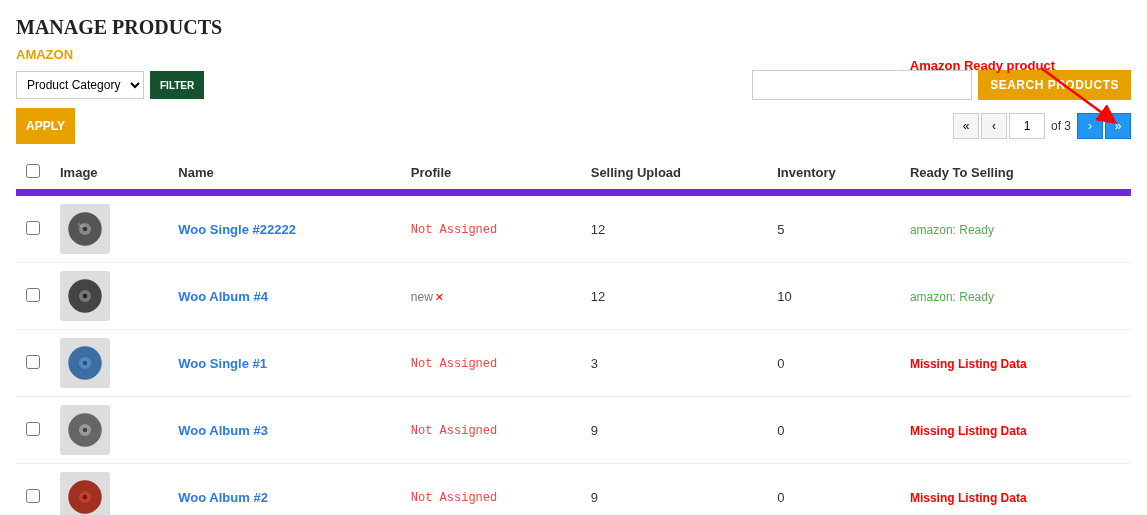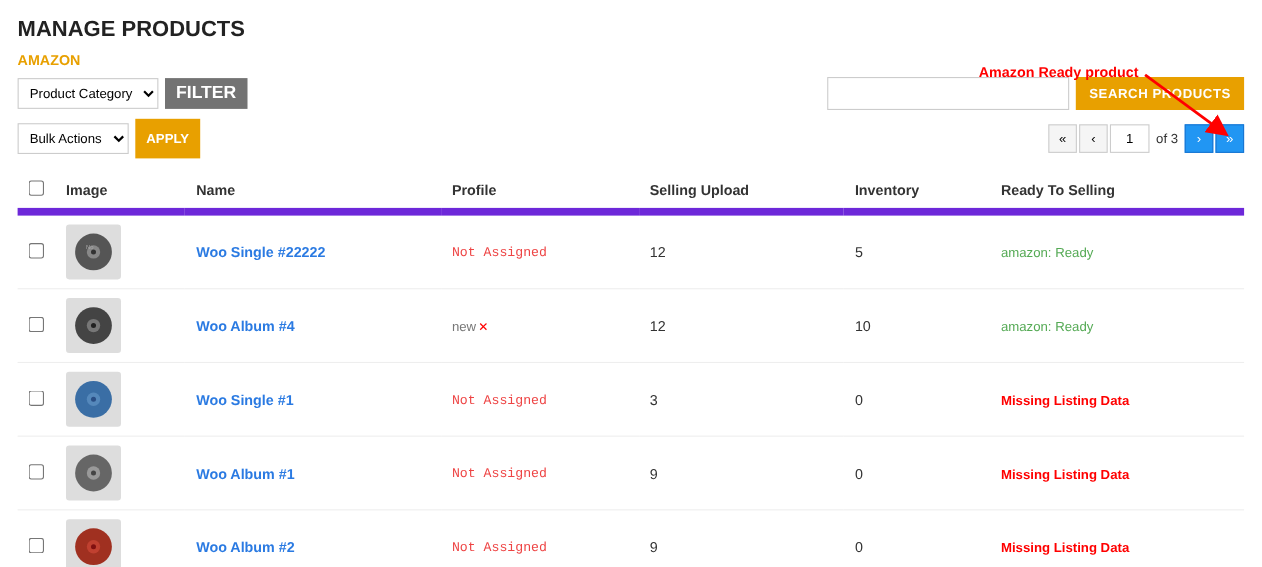--- a/index.html
+++ b/index.html
@@ -1,29 +1,29 @@
 <!DOCTYPE html>
 <html><head>
   <meta charset="utf-8">
   <style>
     * { box-sizing: border-box; margin: 0; padding: 0; }
     body { font-family: Arial, sans-serif; font-size: 13px; color: #333; background: #fff; padding: 16px; }
 
-    h1 { font-size: 20px; font-weight: bold; text-transform: uppercase; margin-bottom: 8px; color: #222; }
+    h1 { font-size: 20px; font-weight: bold; text-transform: uppercase; margin-bottom: 8px; color: #222; font-family: Liberation Serif, serif; }
 
     .amazon-label { color: #e8a000; font-weight: bold; font-size: 13px; margin-bottom: 8px; display: block; }
 
     .top-bar { display: flex; align-items: center; justify-content: space-between; margin-bottom: 8px; }
     .top-bar-left { display: flex; align-items: center; gap: 6px; }
 
     .search-area { display: flex; align-items: center; gap: 6px; }
     .search-input { width: 220px; height: 30px; border: 1px solid #ccc; padding: 4px 8px; font-size: 13px; }
     .search-btn { background: #e8a000; color: #fff; border: none; padding: 6px 12px; font-size: 12px; font-weight: bold; cursor: pointer; height: 30px; text-transform: uppercase; letter-spacing: 0.5px; }
     .dropdown-select { height: 28px; border: 1px solid #ccc; padding: 2px 6px; font-size: 12px; background: #fff; cursor: pointer; }
-    .filter-btn { background: #737373; color: #fff; border: none; padding: 4px 10px; font-size: 16px; font-weight: bold; cursor: pointer; height: 28px; }
+    .filter-btn { background: #14532d; color: #fff; border: none; padding: 4px 10px; font-size: 10px; font-weight: bold; cursor: pointer; height: 28px; }
     .apply-btn { background: #e8a000; color: #fff; border: none; padding: 4px 10px; font-size: 12px; font-weight: bold; cursor: pointer; height: 36px; }
 
     .pagination-area { display: flex; align-items: center; gap: 2px; }
     .page-btn { width: 26px; height: 26px; border: 1px solid #ccc; background: #f5f5f5; cursor: pointer; font-size: 12px; display: flex; align-items: center; justify-content: center; }
     .page-input { width: 36px; height: 26px; border: 1px solid #ccc; text-align: center; font-size: 12px; }
     .page-of { font-size: 12px; margin: 0 4px; }
     .page-next-blue { background: #2196f3; color: #fff; border: 1px solid #1976d2; }
     .controls-left { display: flex; align-items: center; gap: 6px; }
 
     table { width: 100%; border-collapse: collapse; margin-top: 4px; }
@@ -59,28 +59,25 @@
     <button class="filter-btn">FILTER</button>
   </div>
   <div class="search-area">
     <input type="text" class="search-input" style="">
     <button class="search-btn">SEARCH PRODUCTS</button>
   </div>
 </div>
 
 <div class="top-bar" style="margin-bottom:12px;">
   <div class="controls-left">
-    <select class="dropdown-select">
-      <option>Bulk Actions</option>
-    </select>
     <button class="apply-btn">APPLY</button>
   </div>
   <div style="position:relative;">
 
-    <div style="position:absolute; top:-55px; right:96px; color:red; font-weight:bold; font-size:13px; white-space:nowrap;">Amazon Ready product</div>
+    <div style="position:absolute; top:-55px; right:76px; color:red; font-weight:bold; font-size:13px; white-space:nowrap;">Amazon Ready product</div>
     <svg style="position:absolute; top:-50px; right:10px; width:90px; height:60px; overflow:visible;" viewBox="0 0 90 60">
       <defs>
         <marker id="arrowhead" markerWidth="8" markerHeight="8" refX="4" refY="4" orient="auto">
           <path d="M0,0 L8,4 L0,8 Z" fill="red"></path>
         </marker>
       </defs>
       <line x1="10" y1="5" x2="78" y2="55" stroke="red" stroke-width="2.5" marker-end="url(#arrowhead)"></line>
     </svg>
     <div class="pagination-area">
       <button class="page-btn">«</button>
@@ -162,21 +159,21 @@
         <td><input type="checkbox" style=""></td>
         <td>
           <div class="product-img">
             <svg viewBox="0 0 50 50" xmlns="http://www.w3.org/2000/svg">
               <circle cx="25" cy="25" r="22" fill="#666"></circle>
               <circle cx="25" cy="25" r="8" fill="#999"></circle>
               <circle cx="25" cy="25" r="3" fill="#444"></circle>
             </svg>
           </div>
         </td>
-        <td><a href="#" class="product-link">Woo Album #1</a></td>
+        <td><a href="#" class="product-link">Woo Album #3</a></td>
         <td><span class="not-assigned">Not Assigned</span></td>
         <td>9</td>
         <td>0</td>
         <td><span class="missing-data">Missing Listing Data</span></td>
       </tr>
       <tr>
         <td><input type="checkbox" style=""></td>
         <td>
           <div class="product-img">
             <svg viewBox="0 0 50 50" xmlns="http://www.w3.org/2000/svg">

